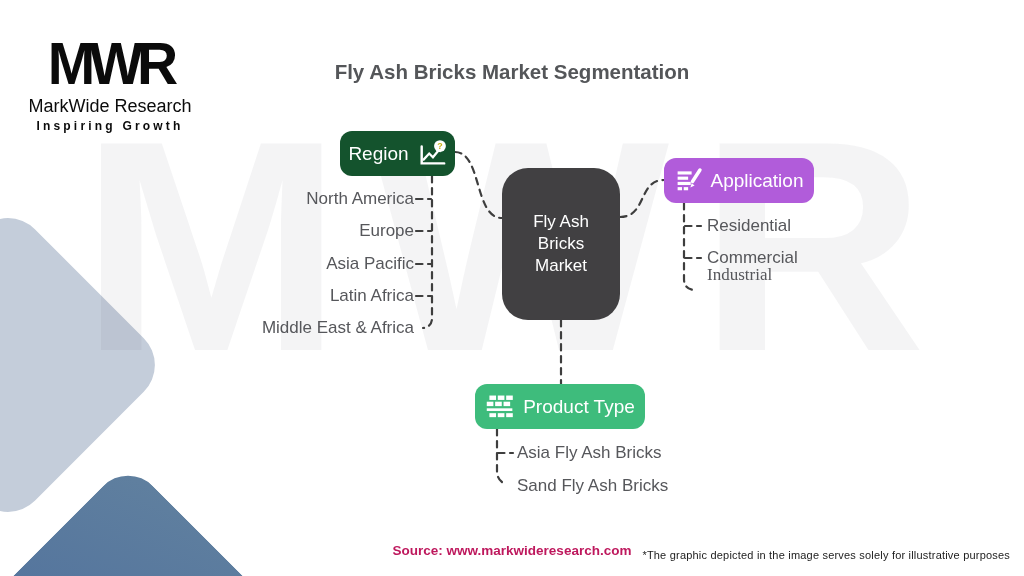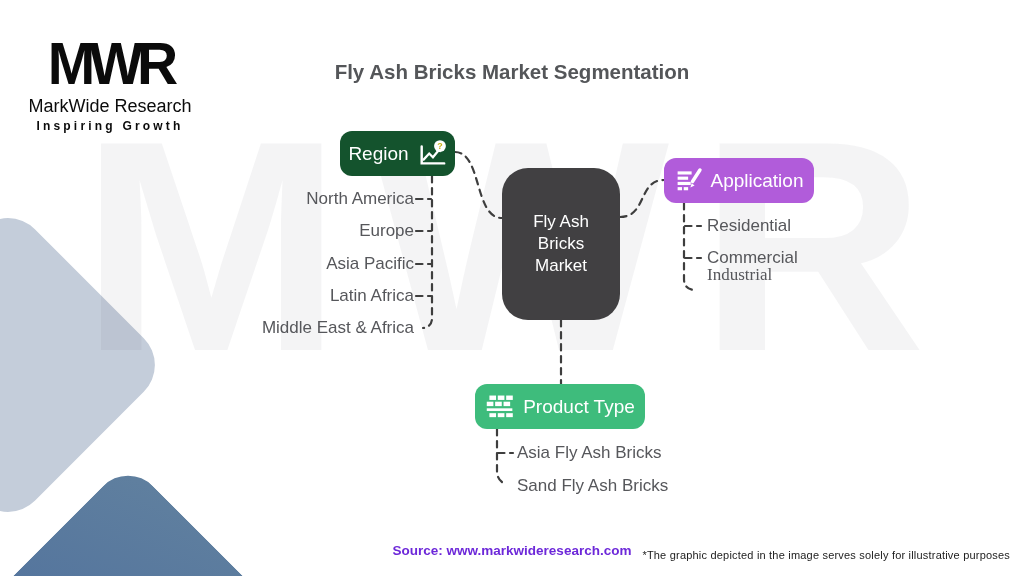--- a/index.html
+++ b/index.html
@@ -38,21 +38,21 @@
     position:absolute;left:502px;top:168px;width:118px;height:152px;border-radius:26px;
     display:flex;align-items:center;justify-content:center;text-align:center;
     color:#fff;font-size:17px;line-height:22px;padding:0 21px;box-sizing:border-box;
   }
   .node .ic{display:flex;align-items:center;justify-content:center;}
   
   .leaf{position:absolute;font-size:17px;color:#56575b;white-space:nowrap;}
   .leaf.r{transform:translateX(-100%);} 
   
   .source{position:absolute;left:0;right:0;top:543px;text-align:center;
-    font-size:13.5px;font-weight:700;color:#6d28d9;}
+    font-size:13.5px;font-weight:700;color:#be185d;}
   .disclaimer{position:absolute;right:14px;top:549px;font-size:11px;color:#1c1c1c;letter-spacing:0.2px;}
 </style>
 </head>
 <body>
 
 <div class="canvas">
 
   <div class="diamond diamond-light"></div>
   <div class="diamond diamond-dark"></div>
   <div class="watermark">MWR</div>

